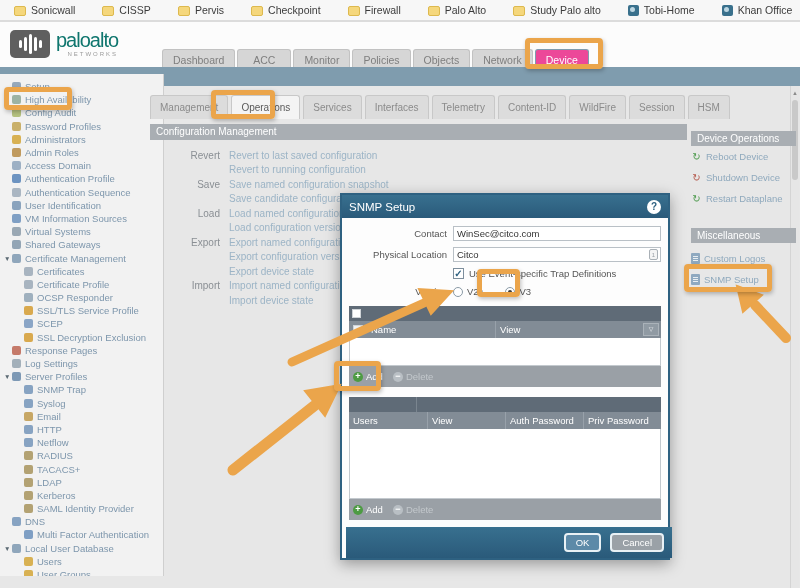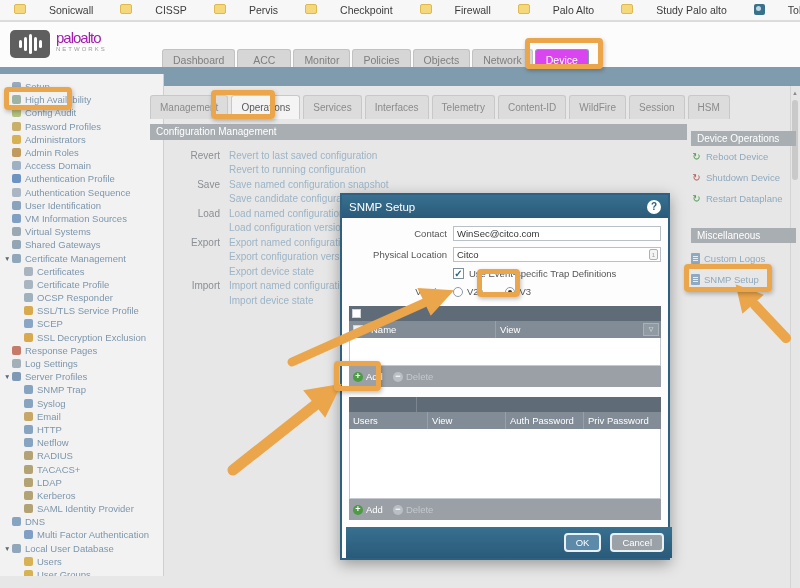--- a/index.html
+++ b/index.html
@@ -1,38 +1,38 @@
 <!DOCTYPE html>
 <html><head>
 <meta charset="utf-8">
 <style>
   *{box-sizing:border-box;margin:0;padding:0}
   html,body{background:#ddd;font-family:"Liberation Sans",sans-serif}
   .page{position:relative;width:800px;height:588px;background:#e7e7e7;overflow:hidden;font-family:"Liberation Sans",sans-serif}
 
   
   .bmbar{position:absolute;left:0;top:0;width:800px;height:22px;background:#f7f7f7;border-bottom:2px solid #dcdcdc;display:flex;align-items:center;padding:0 8px 0 14px;gap:27px;font-size:10.5px;color:#3c3c3c;white-space:nowrap}
-  .bm{display:flex;align-items:flex-start;gap:23px;cursor:pointer}
+  .bm{display:flex;align-items:flex-end;gap:5px;cursor:pointer}
   .bm .bicon{width:12px;height:10px;border-radius:2px}
   .bm.folder .bicon{background:#f5d77c;border:1px solid #ddb94e}
   .bm.site .bicon{width:11px;height:11px;background:#39708c;border-radius:2px;position:relative}
   .bm.site .bicon:after{content:"";position:absolute;left:2px;top:2px;width:5px;height:5px;border-radius:50%;background:#bcd6e2}
   .bm-shield{margin-left:auto;width:12px;height:14px;background:#3a6cb4;clip-path:polygon(50% 0,100% 18%,100% 62%,50% 100%,0 62%,0 18%)}
 
   
   .hdr{position:absolute;left:0;top:22px;width:800px;height:45px;background:#fcfcfc}
   .brand{position:absolute;left:10px;top:8px;display:flex;align-items:flex-start;gap:6px}
   .brand-mark{width:40px;height:28px;background:#5f5f5f;border-radius:5px;display:flex;align-items:center;justify-content:center;gap:2px}
   .brand-mark i{display:block;width:3px;background:#fff;border-radius:2px}
   .brand-text{line-height:1}
-  .brand-text .bt1{font-size:15px;color:#a21caf;letter-spacing:-1px}
+  .brand-text .bt1{font-size:20px;color:#0f766e;letter-spacing:-1px}
   .brand-text .bt2{font-size:6px;color:#9a9a9a;letter-spacing:2px;text-align:right;margin-top:1px}
   .maintabs{position:absolute;left:162px;top:27px;display:flex;gap:2px;align-items:flex-end}
   .mtab{min-width:54px;text-align:center;padding:4px 10px;font-size:10.5px;color:#7e7e7e;background:#d6d6d6;border:1px solid #c2c2c2;border-bottom:none;border-radius:3px 3px 0 0;cursor:pointer}
-  .mtab.active{background:#d946ef;color:#fff;border-color:#7f9cae}
+  .mtab.active{background:#ec4899;color:#fff;border-color:#7f9cae}
   .bluebar{position:absolute;left:0;top:67px;width:800px;height:19px;background:#7f9cae}
 
   
   .sidebar{position:absolute;left:0;top:74px;width:164px;height:502px;background:#f2f2f2;border-right:1px solid #cfcfcf;padding-top:6px;overflow:hidden}
   .tree-row{height:13.2px;display:flex;align-items:center;font-size:9.5px;color:#7d96ac;padding-left:4px;white-space:nowrap;overflow:hidden;cursor:pointer}
   .twist{width:8px;font-size:6.5px;color:#5c6a74;flex:0 0 auto}
   .ticon{width:9px;height:9px;border-radius:2px;margin-right:4px;flex:0 0 auto;background:#9db0c0}
   .sb-scroll{position:absolute;right:1px;top:86px;width:9px;height:502px;background:#e6e6e6;border-left:1px solid #d4d4d4}
   .sb-up{position:absolute;top:2px;left:0;width:8px;height:10px;font-size:6px;color:#8a8a8a;text-align:center;line-height:10px}
   .sb-thumb{position:absolute;top:14px;left:1px;width:6px;height:80px;background:#c9c9c9;border-radius:3px}

